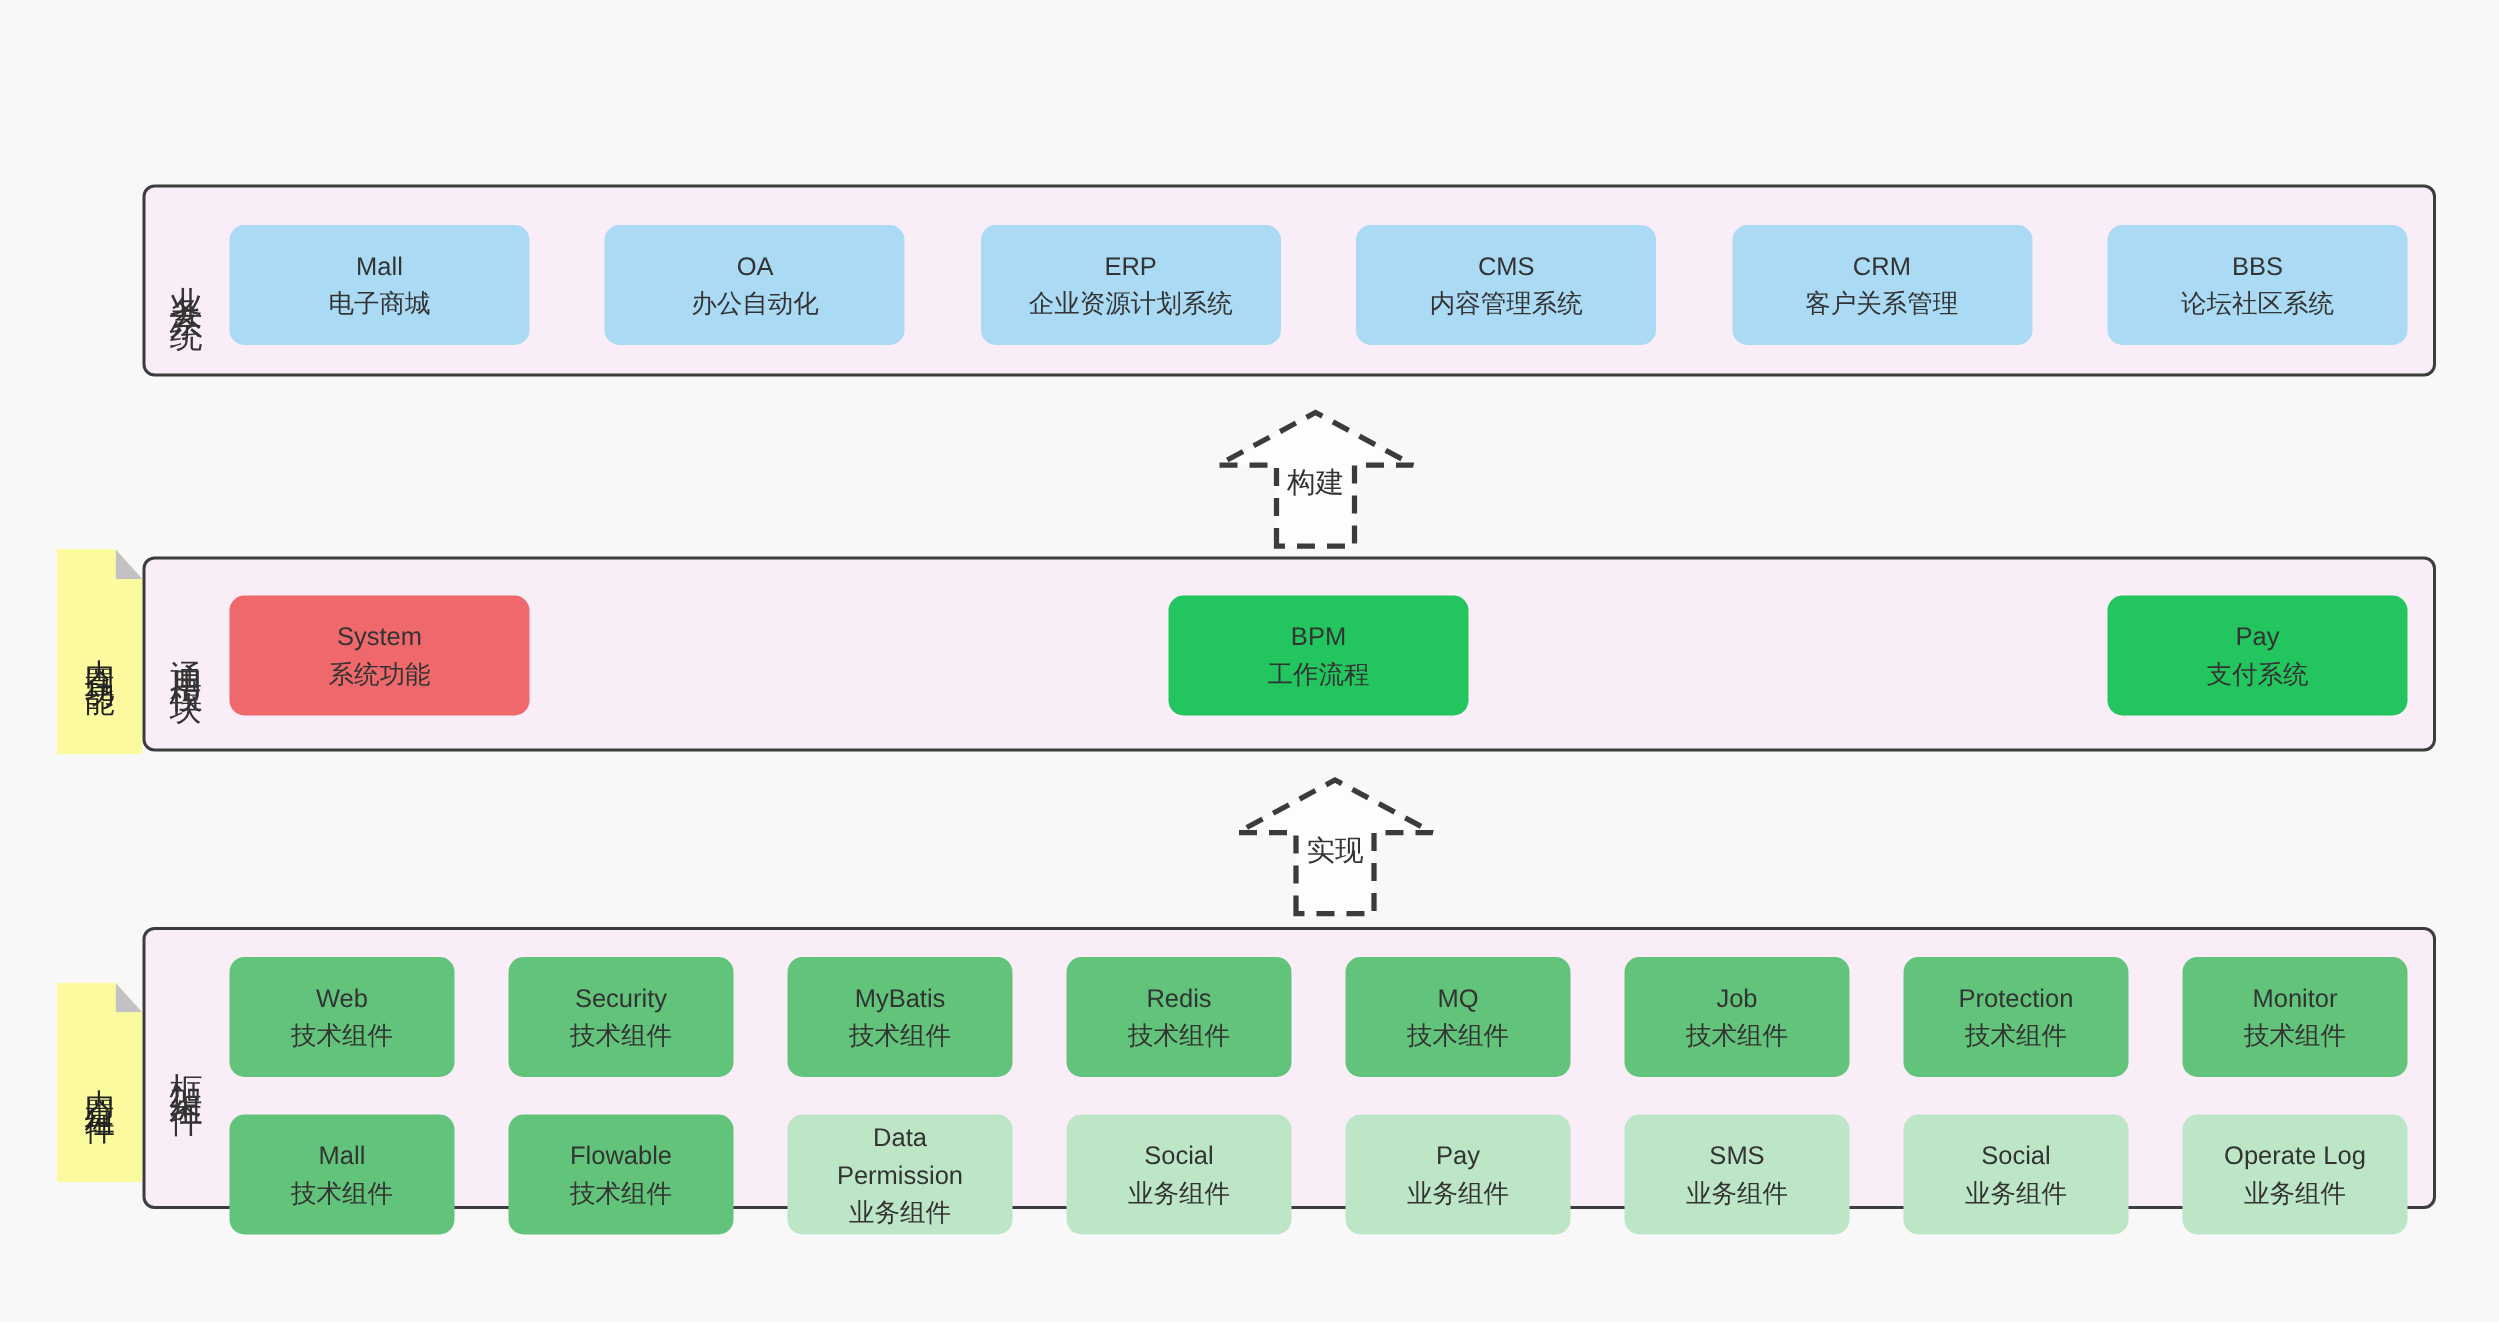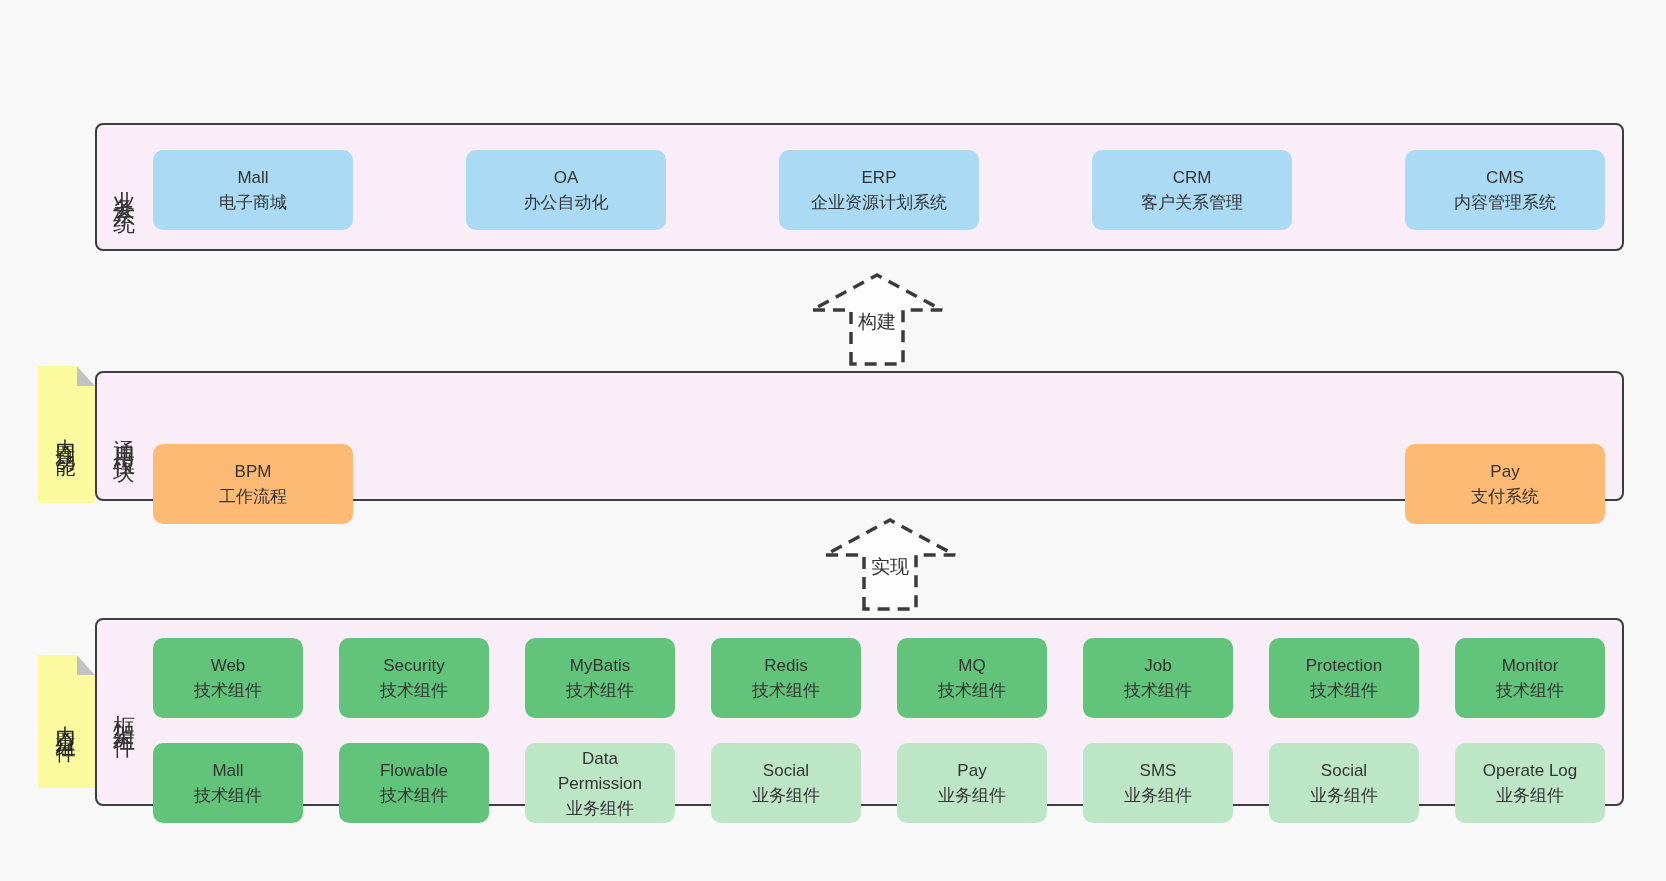--- a/index.html
+++ b/index.html
@@ -63,21 +63,21 @@
     text-align:center;
     font-size:17px;
     line-height:25px;
     padding:0 6px;
   }
   .w6{width:200px;}
   .w8{width:150px;}
   .w8 .t{max-width:112px;}
   .blue{background:#aadaf4;}
   .red{background:#ee686c;}
-  .pink{background:#fdba74;margin-top:47px;}
+  .pink{background:#22c55e;}
   .green{background:#61c47a;}
   .lightgreen{background:#bde6c6;}
   .t,.s{color:#333;}
 
   
   .sticky{
     position:absolute;
     left:38px;width:57px;
     background:#fcfa9f;
     z-index:1;
@@ -138,43 +138,51 @@
       </div>
       <div class="box w6 blue">
         <div class="t">OA</div>
         <div class="s">办公自动化</div>
       </div>
       <div class="box w6 blue">
         <div class="t">ERP</div>
         <div class="s">企业资源计划系统</div>
       </div>
       <div class="box w6 blue">
+        <div class="t">CMS</div>
+        <div class="s">内容管理系统</div>
+      </div>
+      <div class="box w6 blue">
         <div class="t">CRM</div>
         <div class="s">客户关系管理</div>
       </div>
       <div class="box w6 blue">
-        <div class="t">CMS</div>
-        <div class="s">内容管理系统</div>
+        <div class="t">BBS</div>
+        <div class="s">论坛社区系统</div>
       </div>
     </div>
   </div>
 
   <svg class="arrow" id="arrow-build" viewBox="0 0 150 95">
     <path d="M49 92 V38 H10 L75 3 L140 38 H101 V92 Z"></path>
     <text x="75" y="56" text-anchor="middle">构建</text>
   </svg>
 
   <div class="sticky" id="sticky-modules">
     <span class="fold"></span>
     <div class="sticky-label">内置功能</div>
   </div>
 
   <div class="panel" id="panel-modules">
     <div class="panel-label">通用模块</div>
     <div class="row" id="row-modules">
+      <div class="box w6 red">
+        <div class="t">System</div>
+        <div class="s">系统功能</div>
+      </div>
       <div class="box w6 pink">
         <div class="t">BPM</div>
         <div class="s">工作流程</div>
       </div>
       <div class="box w6 pink">
         <div class="t">Pay</div>
         <div class="s">支付系统</div>
       </div>
     </div>
   </div>

